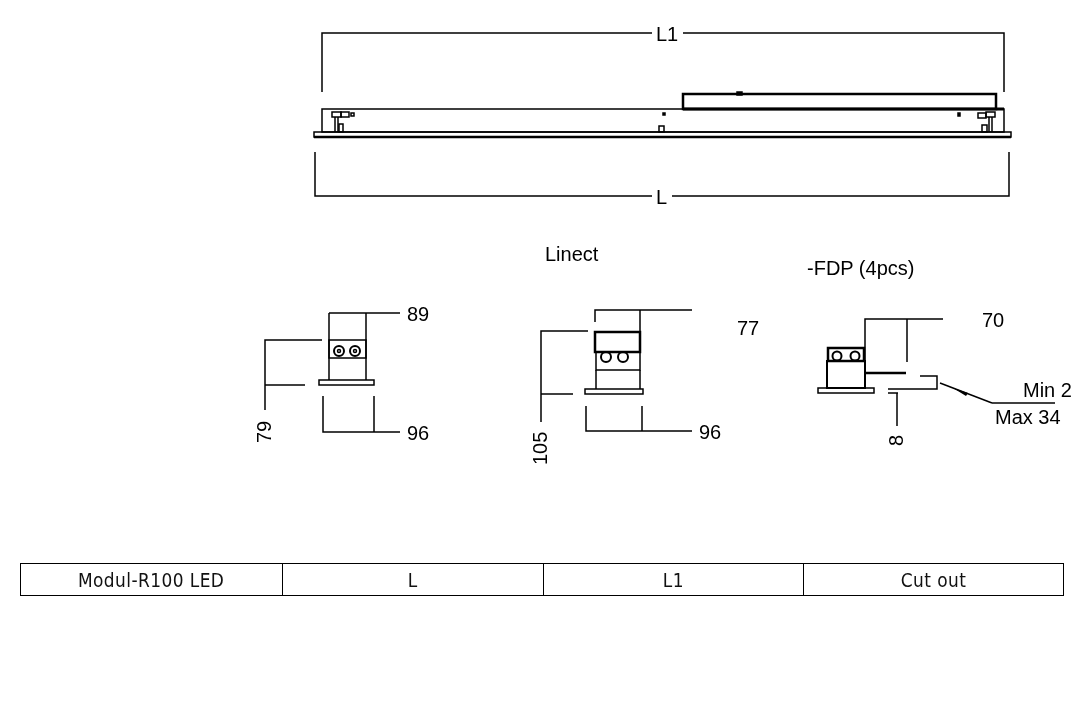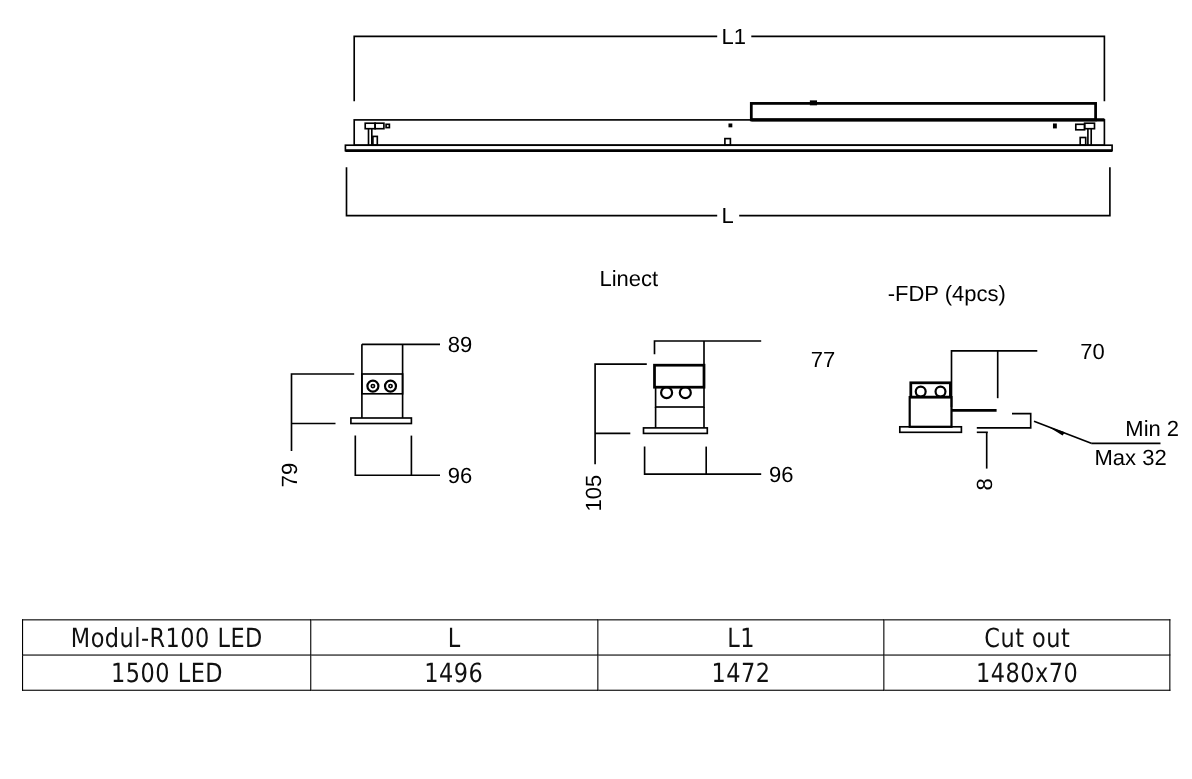--- a/index.html
+++ b/index.html
@@ -1,21 +1,21 @@
 <!DOCTYPE html>
 <html><head>
 <meta charset="utf-8">
 <style>
   html, body { margin:0; padding:0; background:#ffffff; }
   body { width:1084px; height:708px; position:relative; overflow:hidden; font-family:"Liberation Sans", sans-serif; color:#000; }
   svg.drawing { position:absolute; left:0; top:0; }
   .lbl { position:absolute; font-family:"Liberation Sans", sans-serif; font-size:20px; color:#000; line-height:1; white-space:nowrap; }
   .rot { transform:rotate(-90deg); transform-origin:left top; }
   table.spec { position:absolute; left:20px; top:563px; width:1043px; border-collapse:collapse; table-layout:fixed; }
-  table.spec td, table.spec th { border:1.5px solid #000; height:31px; padding:0; text-align:center; font-family:"DejaVu Sans", sans-serif; font-weight:normal; font-size:24px; letter-spacing:0.5px; color:#111; transform-origin:center; }
+  table.spec td, table.spec th { border:1.5px solid #000; height:31px; padding:0; text-align:center; font-family:"DejaVu Sans", sans-serif; font-weight:normal; font-size:20px; letter-spacing:0.5px; color:#111; transform-origin:center; }
   table.spec th span, table.spec td span { display:inline-block; transform:scaleX(0.85); }
 </style>
 </head>
 <body>
 
 <svg class="drawing" width="1084" height="708" viewBox="0 0 1084 708" xmlns="http://www.w3.org/2000/svg">
   <g stroke="#000" fill="none" stroke-width="1.5">
 
     <polyline points="322,92 322,33 652,33"></polyline>
     <polyline points="683,33 1004,33 1004,92"></polyline>
@@ -108,37 +108,31 @@
 <div class="lbl rot" style="left:254px; top:443px;">79</div>
 
 <div class="lbl" style="left:545px; top:244px;">Linect</div>
 <div class="lbl" style="left:737px; top:302px;margin-top:16px;">77</div>
 <div class="lbl" style="left:699px; top:422px;">96</div>
 <div class="lbl rot" style="left:530px; top:465px;">105</div>
 
 <div class="lbl" style="left:807px; top:258px;">-FDP (4pcs)</div>
 <div class="lbl" style="left:951px; top:310px;margin-left:31px;">70</div>
 <div class="lbl" style="left:995px; top:380px;margin-left:28px;">Min 2</div>
-<div class="lbl" style="left:995px; top:407px;">Max 32</div>
+<div class="lbl" style="left:995px; top:407px;">Max 34</div>
 <div class="lbl rot" style="left:886px; top:446px;">8</div>
 
 <table class="spec">
   <colgroup>
       <col style="width:262px">
       <col style="width:261px">
       <col style="width:260px">
       <col style="width:260px">
     </colgroup>
   <tbody>
       <tr>
     <th><span>Modul-R100 LED</span></th>
     <th><span>L</span></th>
     <th><span>L1</span></th>
     <th><span>Cut out</span></th>
   </tr>
-  <tr>
-    <td><span>1500 LED</span></td>
-    <td><span>1496</span></td>
-    <td><span>1472</span></td>
-    <td><span>1480x70</span></td>
-  </tr>
 </tbody>
   </table>
 
 </body></html>

